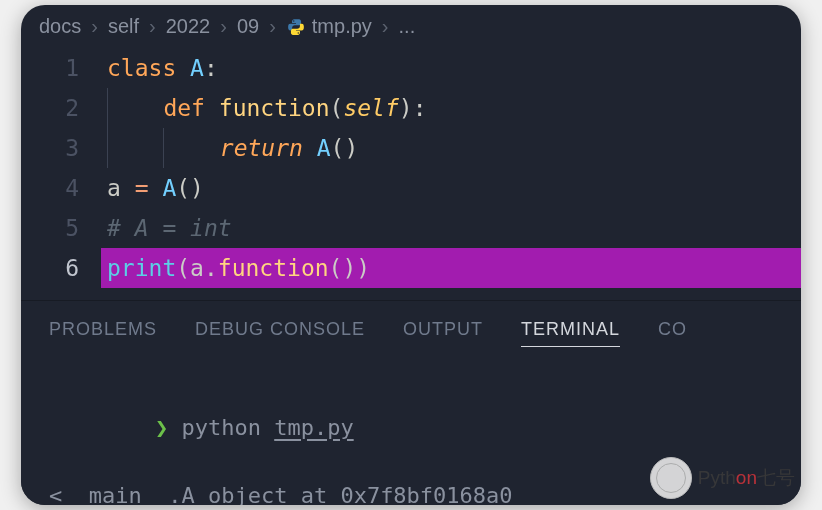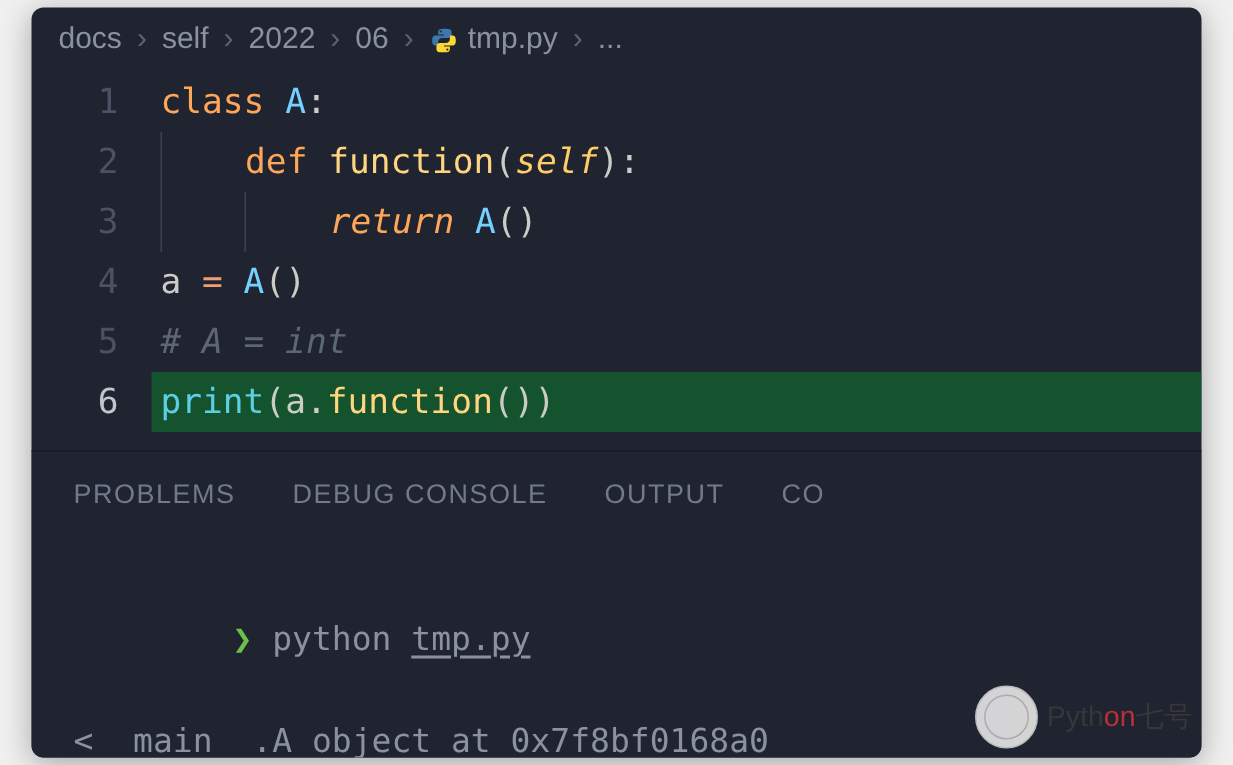--- a/index.html
+++ b/index.html
@@ -10,21 +10,21 @@
     height: 510px;
     overflow: hidden;
     display: flex;
     align-items: center;
     justify-content: center;
   }
   .editor-window {
     width: 780px;
     height: 500px;
     background: #1f2430;
-    border-radius: 8px;
+    border-radius: 24px;
     overflow: hidden;
     position: relative;
     box-shadow: 0 4px 20px rgba(0,0,0,0.3);
   }
   
   .breadcrumb {
     display: flex;
     align-items: center;
     padding: 10px 18px 8px 18px;
     font-size: 20px;
@@ -53,21 +53,21 @@
     padding-right: 28px;
     user-select: none;
   }
   .gutter .ln { display: block; height: 40px; }
   .gutter .ln.active { color: #c0c5ce; }
   .code {
     flex: 1;
     position: relative;
   }
   .line { height: 40px; white-space: pre; }
-  .line.hl { background: #14532d; margin-left: -6px; padding-left: 6px; }
+  .line.hl { background: #a21caf; margin-left: -6px; padding-left: 6px; }
   .indent-guide {
     display: inline-block;
     border-left: 1px solid #3b4252;
     height: 40px;
     vertical-align: top;
   }
   
   .tk-kw { color: #ffa759; }      
   .tk-def { color: #ffa759; }     
   .tk-ret { color: #ffa759; font-style: italic; }
@@ -136,21 +136,21 @@
 
 <div class="editor-window">
 
   <div class="breadcrumb">
     <span class="crumb">docs</span>
     <span class="sep">›</span>
     <span class="crumb">self</span>
     <span class="sep">›</span>
     <span class="crumb">2022</span>
     <span class="sep">›</span>
-    <span class="crumb">06</span>
+    <span class="crumb">09</span>
     <span class="sep">›</span>
     <span class="file-icon">
       <svg viewBox="0 0 32 32">
           <path fill="#3c78aa" d="M15 2c-4 0-6 1-6 4v3h7v1H6c-3 0-4 2-4 6s1 6 4 6h3v-4c0-3 2-5 5-5h7c2 0 4-1 4-4V6c0-3-2-4-6-4h-4zm-3 2a1.3 1.3 0 110 2.6 1.3 1.3 0 010-2.6z"></path>
           <path fill="#fdd835" d="M17 30c4 0 6-1 6-4v-3h-7v-1h10c3 0 4-2 4-6s-1-6-4-6h-3v4c0 3-2 5-5 5h-7c-2 0-4 1-4 4v3c0 3 2 4 6 4h4zm3-2a1.3 1.3 0 110-2.6 1.3 1.3 0 010 2.6z"></path>
         </svg>
     </span>
     <span class="crumb">tmp.py</span>
     <span class="sep">›</span>
     <span class="crumb">...</span>
@@ -173,20 +173,21 @@
         <div class="line"><span class="tk-comment"># A = int</span></div>
         <div class="line hl"><span class="tk-builtin">print</span><span class="tk-punc">(</span><span class="tk-var">a</span><span class="tk-punc">.</span><span class="tk-call">function</span><span class="tk-punc">())</span></div>
       </div>
   </div>
 
   <div class="panel">
     <div class="tabs" id="tabs">
         <div class="tab">PROBLEMS</div>
         <div class="tab">DEBUG CONSOLE</div>
         <div class="tab">OUTPUT</div>
+        <div class="tab active">TERMINAL</div>
         <div class="tab">CO</div>
       </div>
     <div class="terminal">
       <div class="term-line">
         <span class="prompt">❯</span><span> </span><span class="cmd">python</span><span> </span><span class="arg">tmp.py</span>
       </div>
       <div class="term-line out-lt">&lt;__main__.A object at 0x7f8bf0168a0</div>
     </div>
   </div>
 

